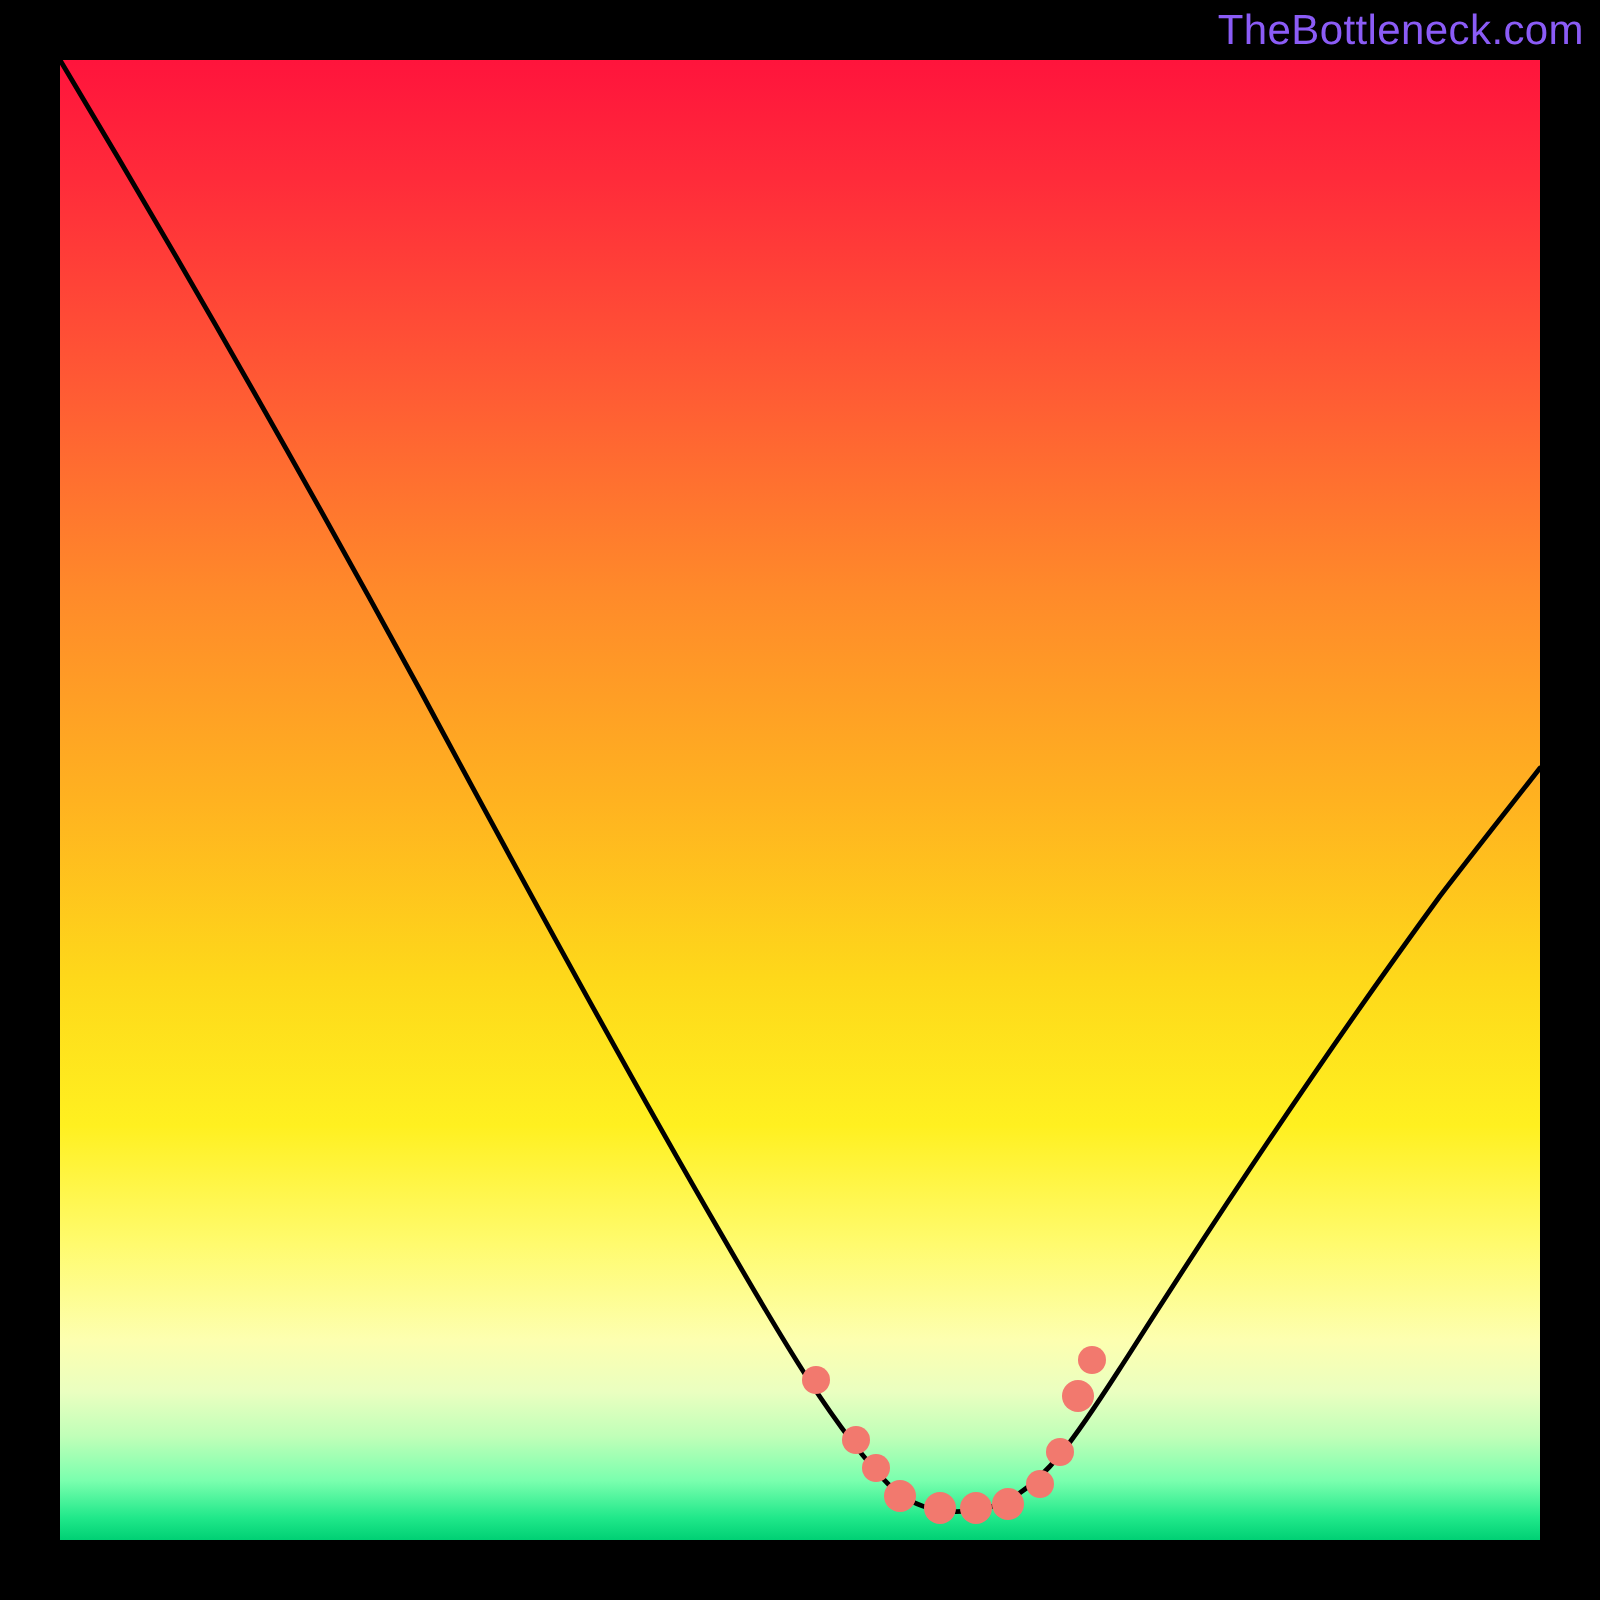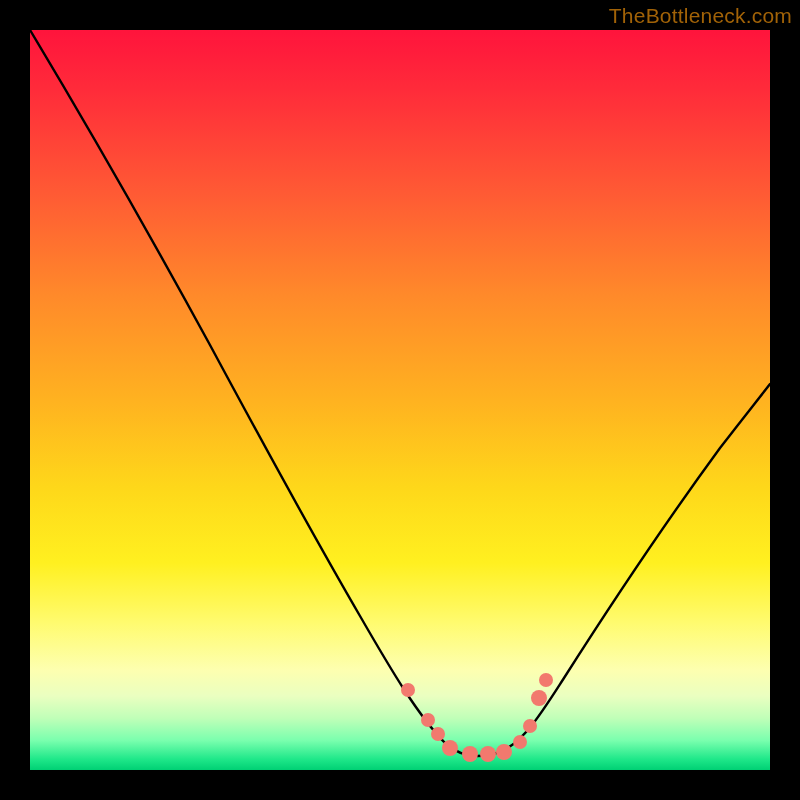--- a/index.html
+++ b/index.html
@@ -54,21 +54,21 @@
     position: absolute;
     top: 0;
     left: 0;
     width: 740px;
     height: 740px;
   }
   .watermark {
     position: absolute;
     top: 4px;
     right: 8px;
-    color: #a16207;
+    color: #8b5cf6;
     font-size: 21px;
     letter-spacing: 0.2px;
     font-weight: 400;
   }
 </style>
 </head>
 <body>
 
 <div class="frame">
 

